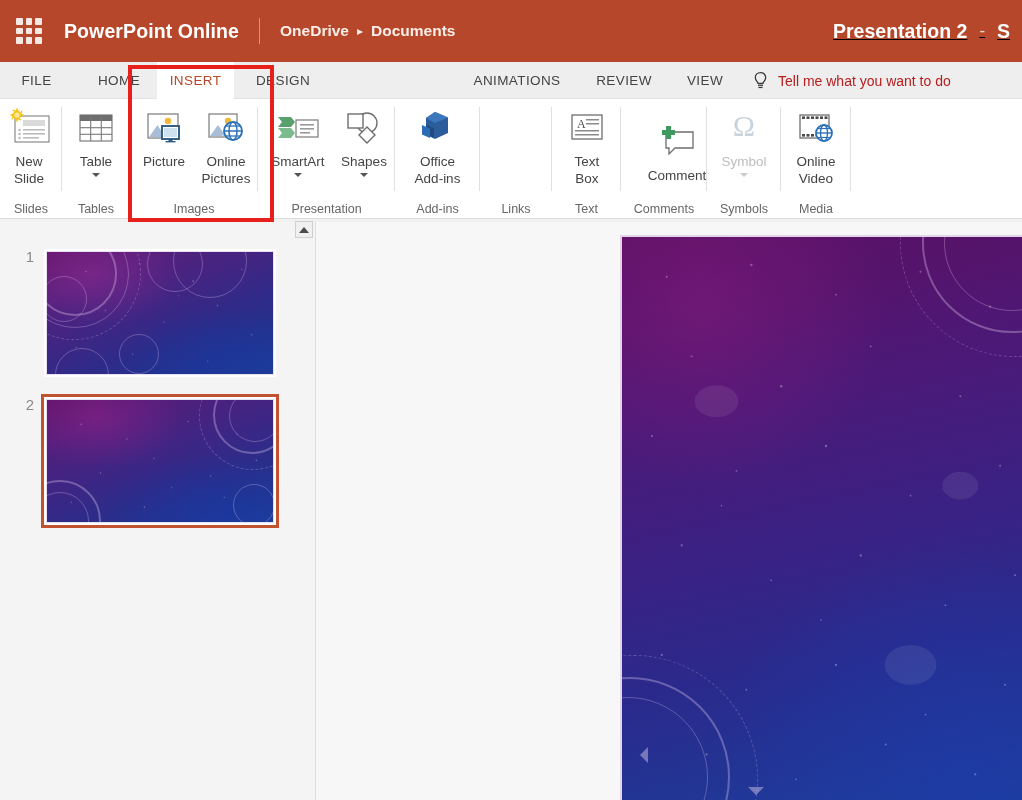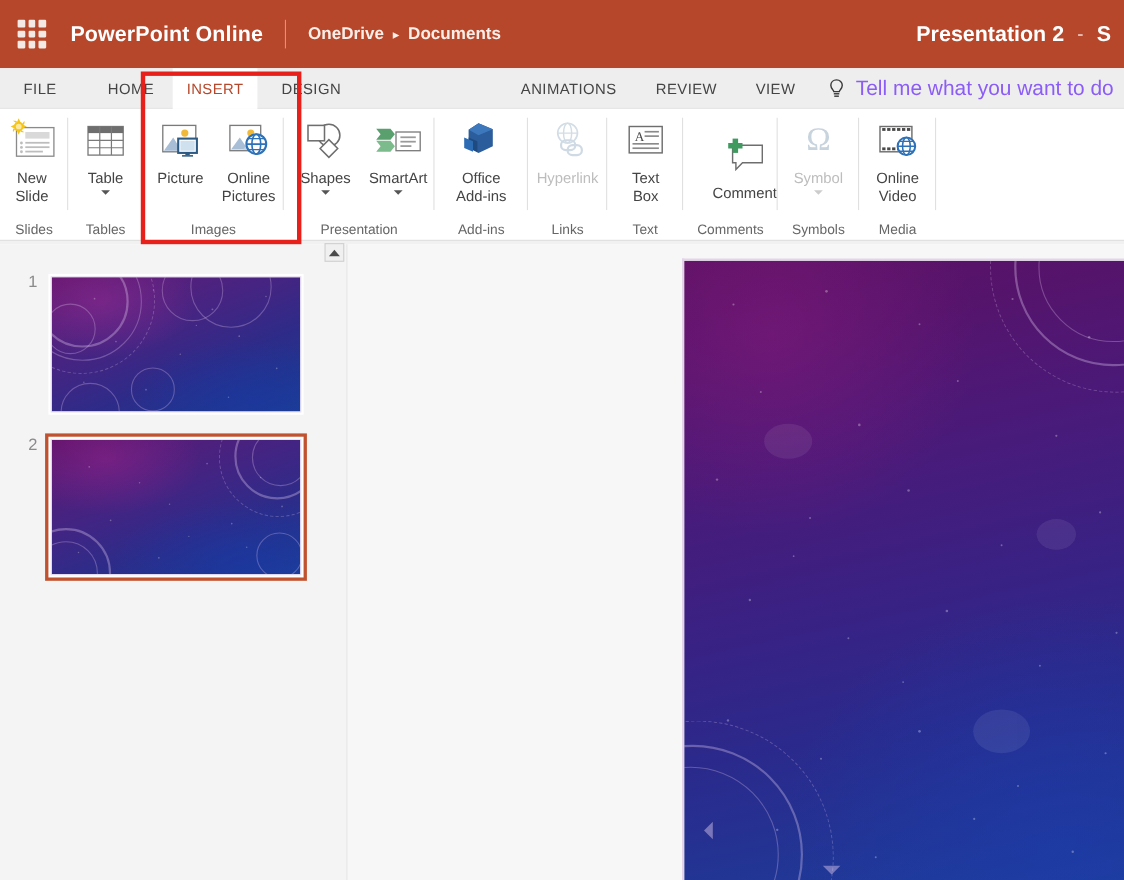--- a/index.html
+++ b/index.html
@@ -28,21 +28,21 @@
     white-space: nowrap;
   }
   .hdr-sep {
     width: 1px; height: 26px; background: #d79480; margin: 0 20px; flex: 0 0 auto;
   }
   .breadcrumb { display: flex; align-items: center; white-space: nowrap; }
   .bc-link { color: #fbeee9; font-size: 15.5px; font-weight: bold; cursor: pointer; }
   .bc-arrow { color: #fbeee9; font-size: 12px; margin: 0 8px; }
   .doc-title {
     position: absolute; left: 833px; top: 0; height: 62px;
-    display: flex; align-items: center; white-space: nowrap;
+    display: flex; align-items: center; white-space: nowrap; text-decoration: underline;
   }
   .doc-title .t { color: #ffffff; font-size: 19.5px; font-weight: bold; }
   .doc-title .dash { color: #f0d9d1; font-size: 17px; margin: 0 12px; }
   .doc-title .owner { color: #ffffff; font-size: 19.5px; font-weight: bold; }
 
   
   .tabrow {
     position: absolute; left: 0; top: 62px; width: 1022px; height: 37px;
     background: #eeeeee; border-bottom: 1px solid #e3e3e3;
   }
@@ -51,21 +51,21 @@
     display: flex; align-items: center; justify-content: center;
     font-size: 13.5px; color: #444444; letter-spacing: .4px;
     cursor: pointer; padding: 0 14px; white-space: nowrap;
   }
   .tab.active { background: #ffffff; color: #b7472a; }
   .tellme {
     position: absolute; top: 0; height: 37px; left: 752px;
     display: flex; align-items: center; cursor: pointer; white-space: nowrap;
   }
   .bulb { width: 17px; height: 19px; margin-right: 9px; flex: 0 0 auto; }
-  .tellme-txt { font-size: 19px; color: #8b5cf6; }
+  .tellme-txt { font-size: 14px; color: #b91c1c; }
 
   
   .ribbon {
     position: absolute; left: 0; top: 99px; width: 1022px; height: 120px;
     background: #ffffff;
   }
   .ribbon-bottomline {
     position: absolute; left: 0; top: 218px; width: 1022px; height: 1px; background: #dcdcdc;
   }
   .ribbon-bottomline2 {
@@ -305,45 +305,45 @@
           <span class="lbl">Online</span>
           <span class="lbl">Pictures</span>
         </div>
       </div>
       <div class="group-label">Images</div>
       <div class="group-div" style="left:127px;"></div>
     </div>
 
     <div class="group" style="left:258px;width:137px;">
       <div class="group-items" style="left:6px;">
-        <div class="btn" style="width:64px;">
-          <span class="ico">
-            <svg width="50" height="44" viewBox="0 0 50 44">
-              <circle cx="28" cy="17" r="10" fill="none" stroke="#6e6e6e" stroke-width="1.4"></circle>
-              <rect x="9" y="8" width="15" height="14" fill="#ffffff" stroke="#6e6e6e" stroke-width="1.4"></rect>
-              <path d="M20 29 L28 21 L36 29 L28 37 Z" fill="#ffffff" stroke="#6e6e6e" stroke-width="1.4"></path>
-            </svg>
-          </span>
-          <span class="lbl">Shapes</span>
-          <span class="caret"></span>
-        </div>
         <div class="btn" style="width:68px;">
           <span class="ico">
             <svg width="52" height="44" viewBox="0 0 52 44">
               <path d="M6 11 h13 l4 5 -4 5 H6 l4-5 Z" fill="#5aa06e"></path>
               <path d="M6 22 h13 l4 5 -4 5 H6 l4-5 Z" fill="#7cbb8c"></path>
               <rect x="24" y="14" width="22" height="17" fill="#ffffff" stroke="#7a7a7a" stroke-width="1.2"></rect>
               <rect x="28" y="18" width="14" height="1.6" fill="#9a9a9a"></rect>
               <rect x="28" y="22" width="14" height="1.6" fill="#9a9a9a"></rect>
               <rect x="28" y="26" width="10" height="1.6" fill="#9a9a9a"></rect>
             </svg>
           </span>
           <span class="lbl">SmartArt</span>
           <span class="caret"></span>
         </div>
+        <div class="btn" style="width:64px;">
+          <span class="ico">
+            <svg width="50" height="44" viewBox="0 0 50 44">
+              <circle cx="28" cy="17" r="10" fill="none" stroke="#6e6e6e" stroke-width="1.4"></circle>
+              <rect x="9" y="8" width="15" height="14" fill="#ffffff" stroke="#6e6e6e" stroke-width="1.4"></rect>
+              <path d="M20 29 L28 21 L36 29 L28 37 Z" fill="#ffffff" stroke="#6e6e6e" stroke-width="1.4"></path>
+            </svg>
+          </span>
+          <span class="lbl">Shapes</span>
+          <span class="caret"></span>
+        </div>
       </div>
       <div class="group-label">Presentation</div>
       <div class="group-div" style="left:136px;"></div>
     </div>
 
     <div class="group" style="left:395px;width:85px;">
       <div class="group-items" style="left:10px;">
         <div class="btn" style="width:65px;">
           <span class="ico">
             <svg width="50" height="44" viewBox="0 0 50 44">
@@ -355,34 +355,20 @@
           </span>
           <span class="lbl">Office</span>
           <span class="lbl">Add-ins</span>
         </div>
       </div>
       <div class="group-label">Add-ins</div>
       <div class="group-div" style="left:84px;"></div>
     </div>
 
     <div class="group" style="left:480px;width:72px;">
-      <div class="group-items" style="left:4px;">
-        <div class="btn disabled" style="width:64px;">
-          <span class="ico">
-            <svg width="50" height="44" viewBox="0 0 50 44">
-              <circle cx="25" cy="15" r="9" fill="none" stroke="#d2dde6" stroke-width="1.5"></circle>
-              <ellipse cx="25" cy="15" rx="3.7" ry="9" fill="none" stroke="#d2dde6" stroke-width="1.3"></ellipse>
-              <line x1="16" y1="15" x2="34" y2="15" stroke="#d2dde6" stroke-width="1.3"></line>
-              <path d="M19 26 a4.5 4.5 0 0 1 4.5-4.5 h4 a4.5 4.5 0 0 1 0 9 h-4 a4.5 4.5 0 0 1 -4.5-4.5 z" fill="none" stroke="#cfdae4" stroke-width="2"></path>
-              <path d="M25 30.5 a4.5 4.5 0 0 1 4.5-4.5 h4 a4.5 4.5 0 0 1 0 9 h-4 a4.5 4.5 0 0 1 -4.5-4.5 z" fill="none" stroke="#cfdae4" stroke-width="2"></path>
-            </svg>
-          </span>
-          <span class="lbl">Hyperlink</span>
-        </div>
-      </div>
       <div class="group-label">Links</div>
       <div class="group-div" style="left:71px;"></div>
     </div>
 
     <div class="group" style="left:552px;width:69px;">
       <div class="group-items" style="left:8px;">
         <div class="btn" style="width:54px;">
           <span class="ico">
             <svg width="48" height="44" viewBox="0 0 48 44">
               <rect x="9" y="9" width="30" height="24" fill="#ffffff" stroke="#6e6e6e" stroke-width="1.3"></rect>

